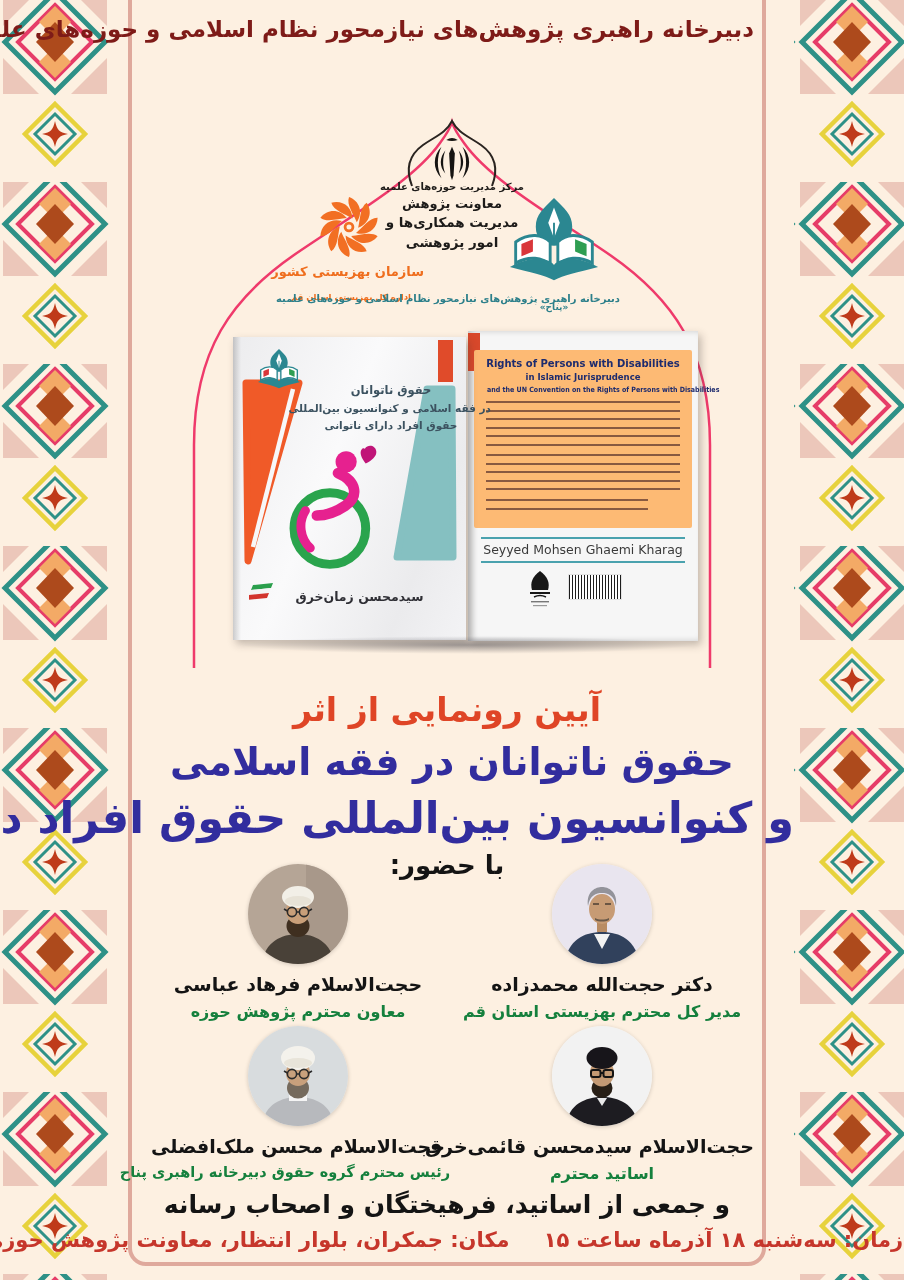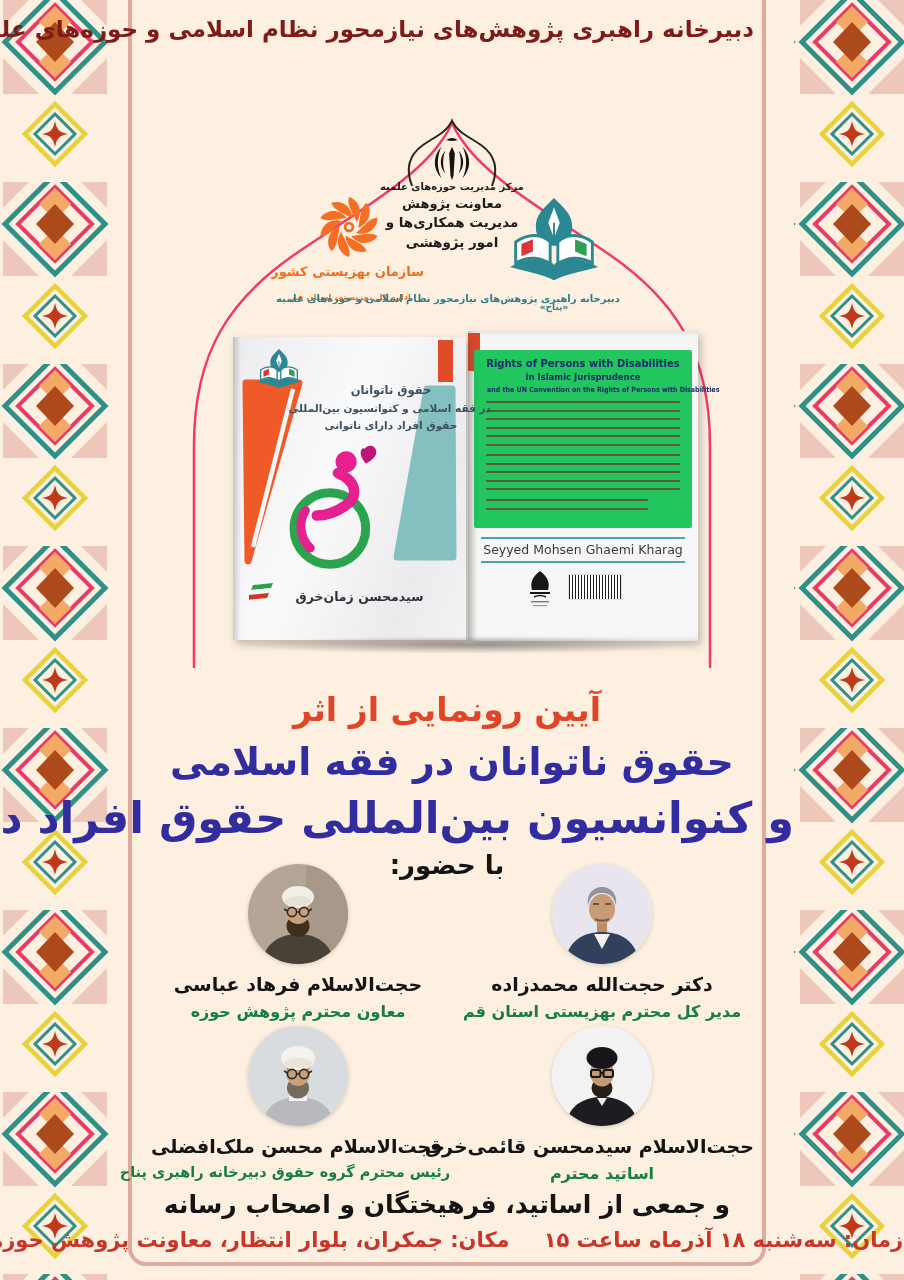--- a/index.html
+++ b/index.html
@@ -20,21 +20,21 @@
   .panah-caption { left:488px; top:293px; width:132px; font-size:10px; color:#2c7f8a; }
   .panah-name { left:488px; top:302px; width:132px; font-size:9px; color:#2c7f8a; }
   .book { box-shadow:3px 4px 8px rgba(60,50,45,.3); }
   .book-front { left:233px; top:337px; width:233px; height:303px;
                 background:linear-gradient(112deg,#ececee 0%,#fafafb 42%,#ebebed 78%,#f3f3f5 100%); }
   .book-back { left:468px; top:331px; width:230px; height:310px; background:#f6f6f6;
                box-shadow:inset 4px 0 6px rgba(0,0,0,.18), 3px 4px 8px rgba(60,50,45,.3); }
   .front-title { left:58px; top:46px; width:200px; color:#3c5260; }
   .front-title div { margin-bottom:5px; }
   .teal-panel { position:absolute; left:6px; top:19px; width:218px; height:178px;
-                background:#22c55e; border-radius:2px; }
+                background:#fdba74; border-radius:2px; }
   .backtitle { color:#1d2b6e; font-weight:bold; }
   .fauxtext { background-image:repeating-linear-gradient(to bottom,
                rgba(104,62,50,.78) 0px, rgba(104,62,50,.78) 2px,
                transparent 2px, transparent 8.6px); }
   .teal-rule { position:absolute; left:13px; width:204px; height:2px; background:#4aa2ae; }
   .barcode { position:absolute; left:100px; top:243px; width:54px; height:26px;
              background:repeating-linear-gradient(90deg,#1c1c1c 0 1px,#ffffff 1px 3px);
              border:1px solid #e2e2e2; }
   .kicker { left:140px; top:690px; width:614px; font-size:33px; color:#df4526; }
   .title1 { left:120px; top:740px; width:664px; font-size:38px; color:#322d9e; }

